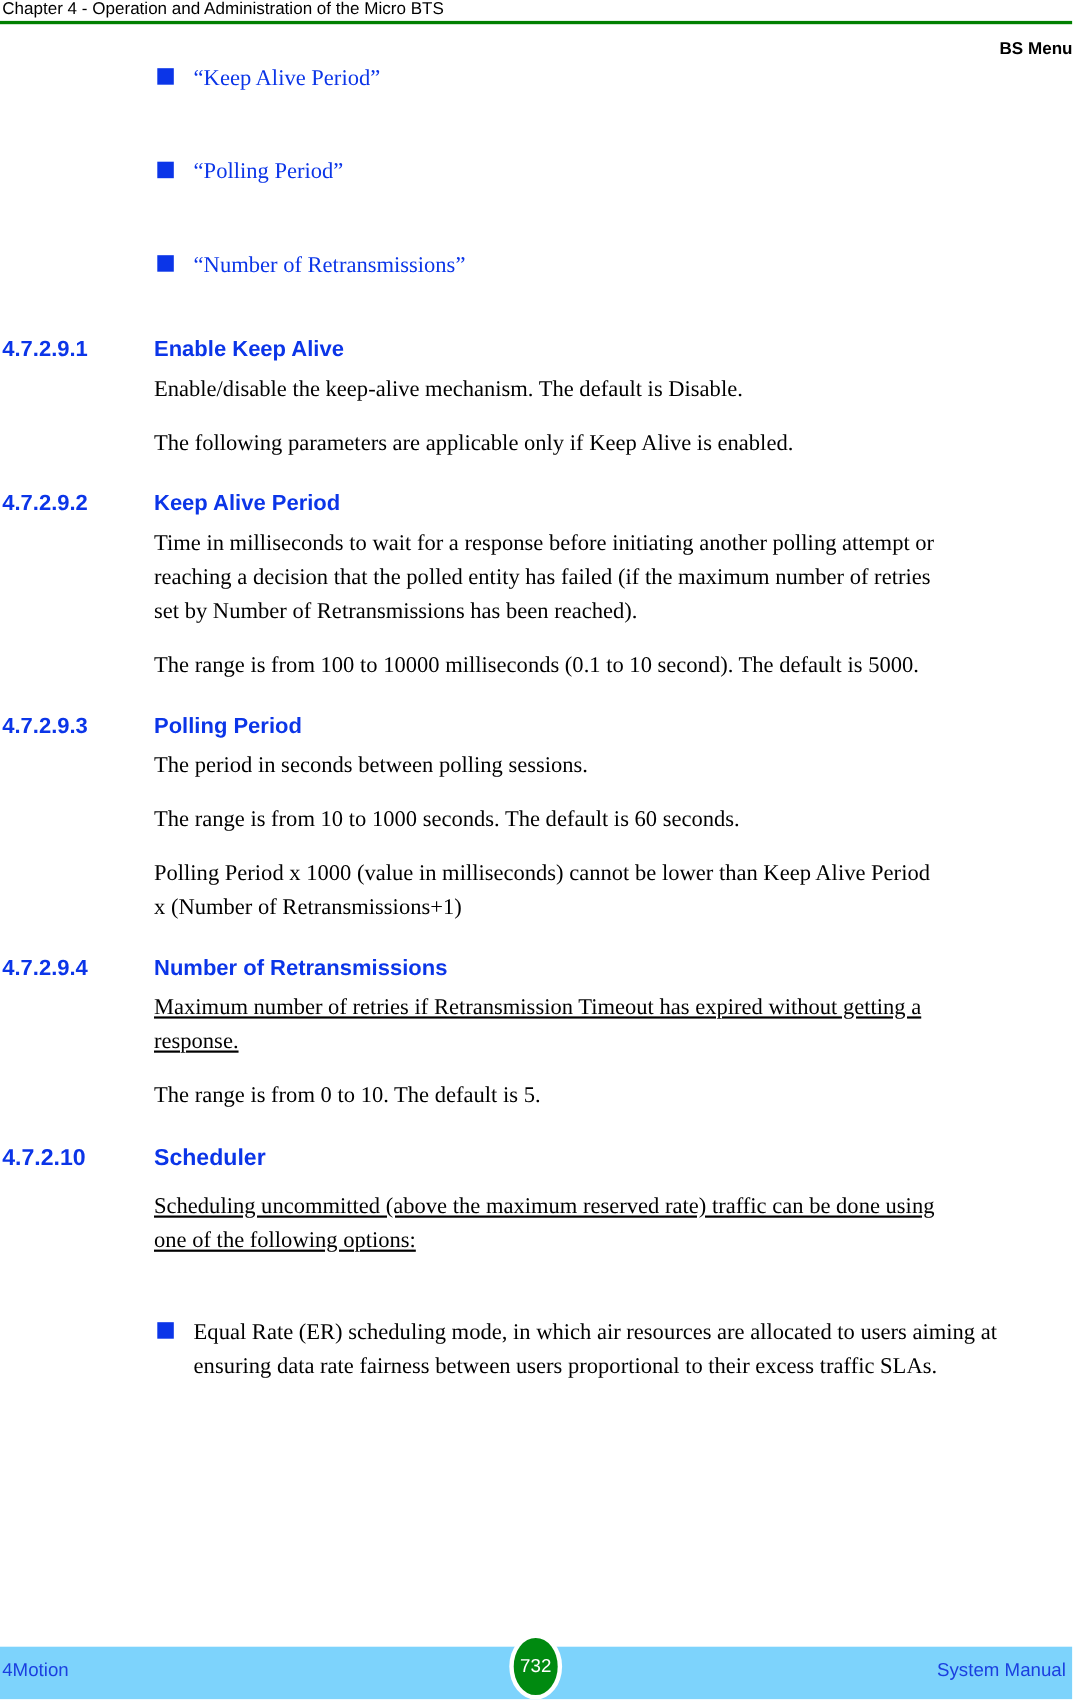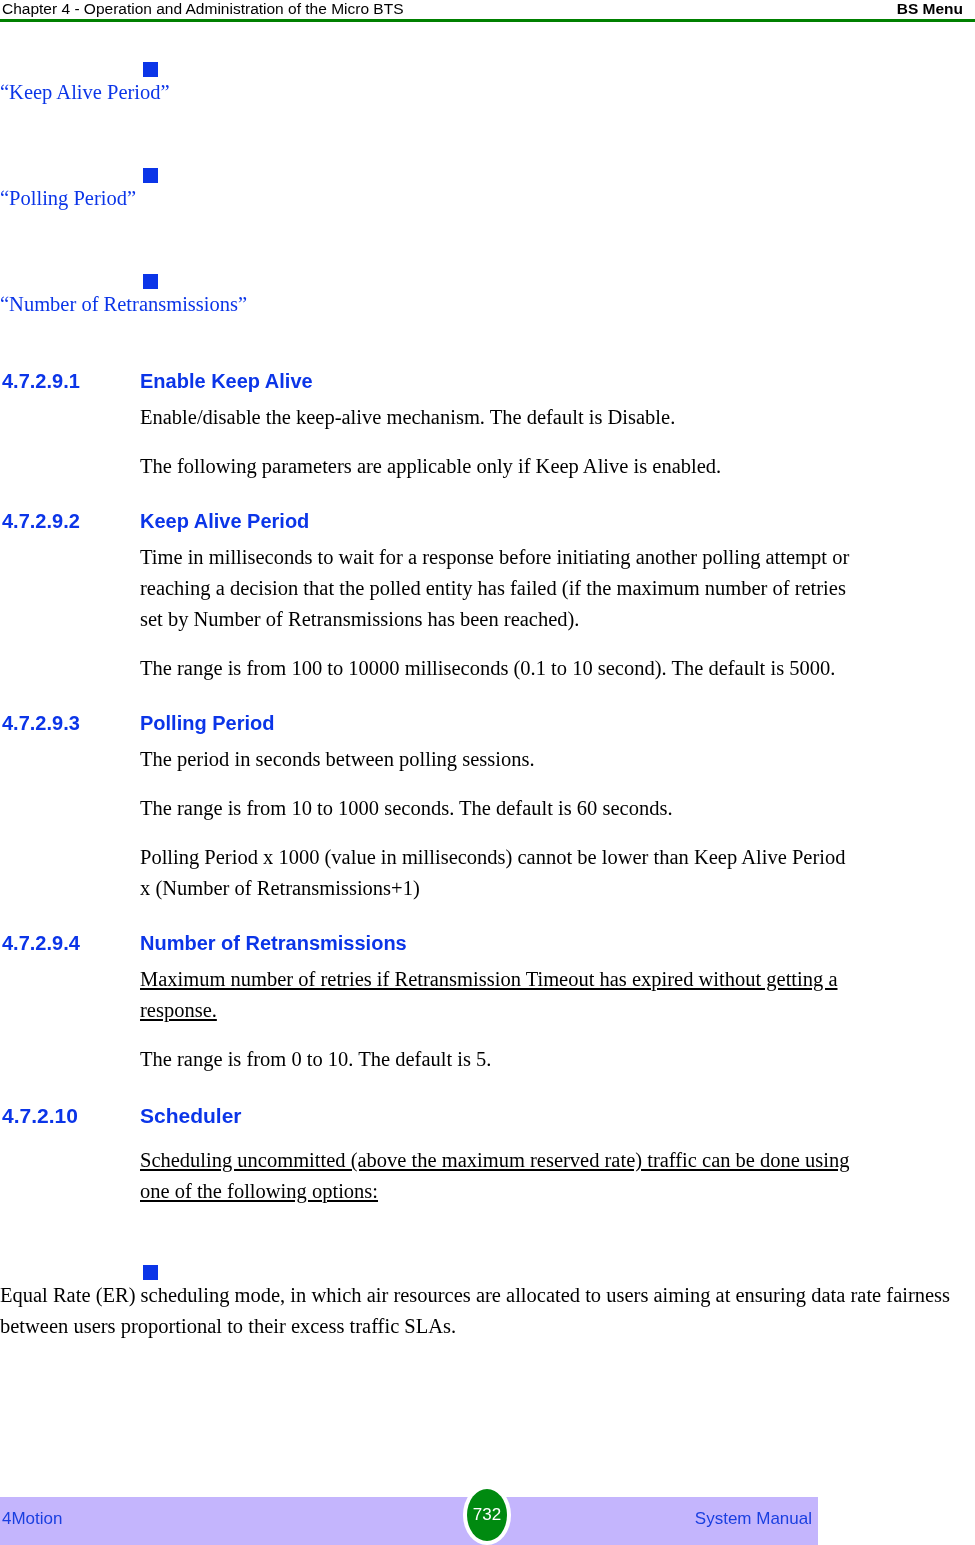--- a/index.html
+++ b/index.html
@@ -26,21 +26,21 @@
   }
   .header-text {
     position: absolute;
     top: 0px;
     font-family: "Liberation Sans", sans-serif;
     font-size: 15.5px;
     color: #000000;
     white-space: nowrap;
   }
   .header-left  { left: 2px; }
-  .header-right { right: 12px; font-weight: bold; }
+  .header-right { right: 0; font-weight: bold; margin-top: 36px; }
   .header-rule {
     position: absolute;
     top: 19px;
     left: 0;
     width: 975px;
     height: 3px;
     background: #008000;
   }
 
   
@@ -49,21 +49,20 @@
     top: 22px;
     left: 0;
     width: 975px;
   }
 
   
   .bullet-row {
     position: relative;
     display: flex;
     align-items: flex-start;
-    flex-direction: column;
   }
   .bullet-marker {
     flex: 0 0 auto;
     width: 15px;
     height: 15px;
     background: #0B35E8;
     margin-left: 143px;
     margin-right: 18px;
     margin-top: 6px;
   }
@@ -120,23 +119,23 @@
   .sp-22 { height: 22px; }
   .sp-26 { height: 26px; }
   .sp-30 { height: 30px; }
   .sp-34 { height: 34px; }
 
   
   .footer {
     position: absolute;
     left: 0;
     top: 1497px;
-    width: 818px;
+    width: 975px;
     height: 48px;
-    background: #c4b5fd;
+    background: #7dd3fc;
   }
   .footer-text {
     position: absolute;
     top: 12px;
     font-family: "Liberation Sans", sans-serif;
     font-size: 17px;
     color: #1A3FE0;
     white-space: nowrap;
   }
   .footer-left  { left: 2px; }

